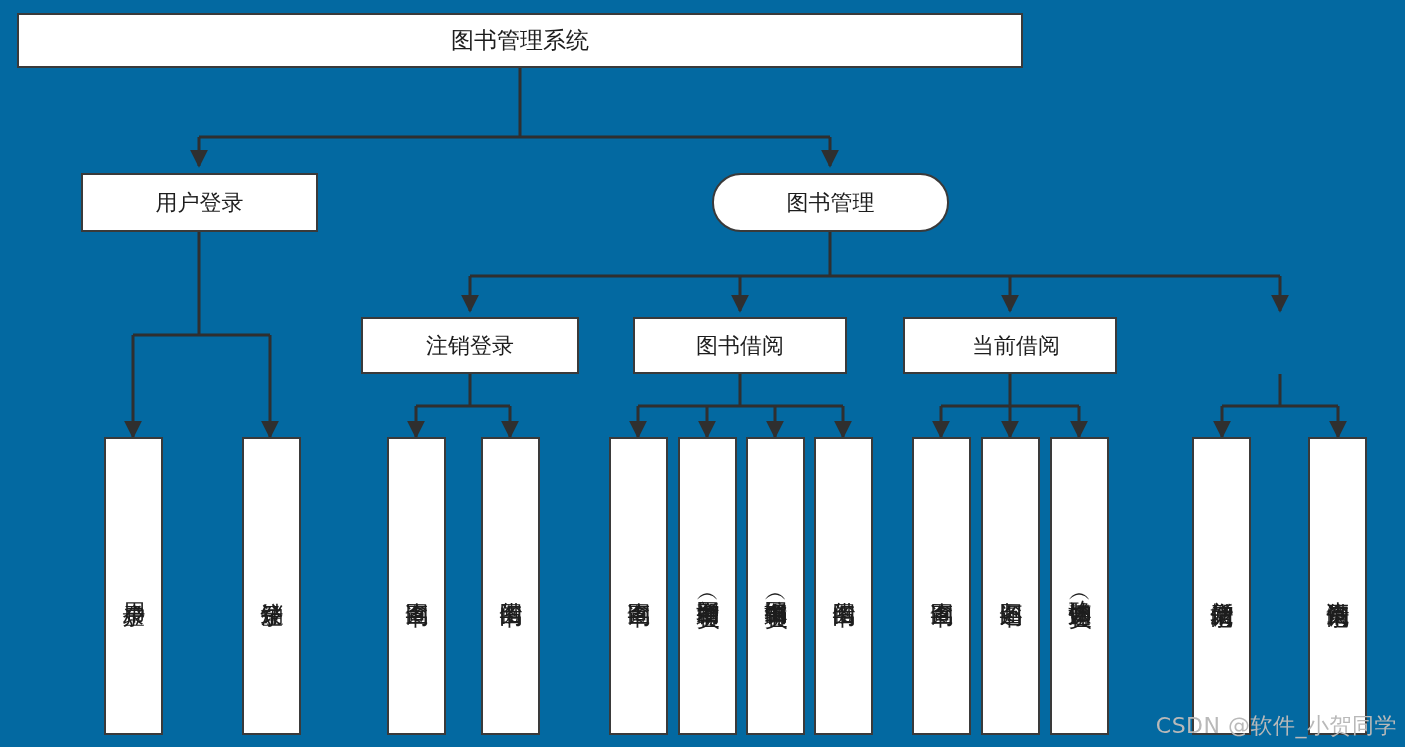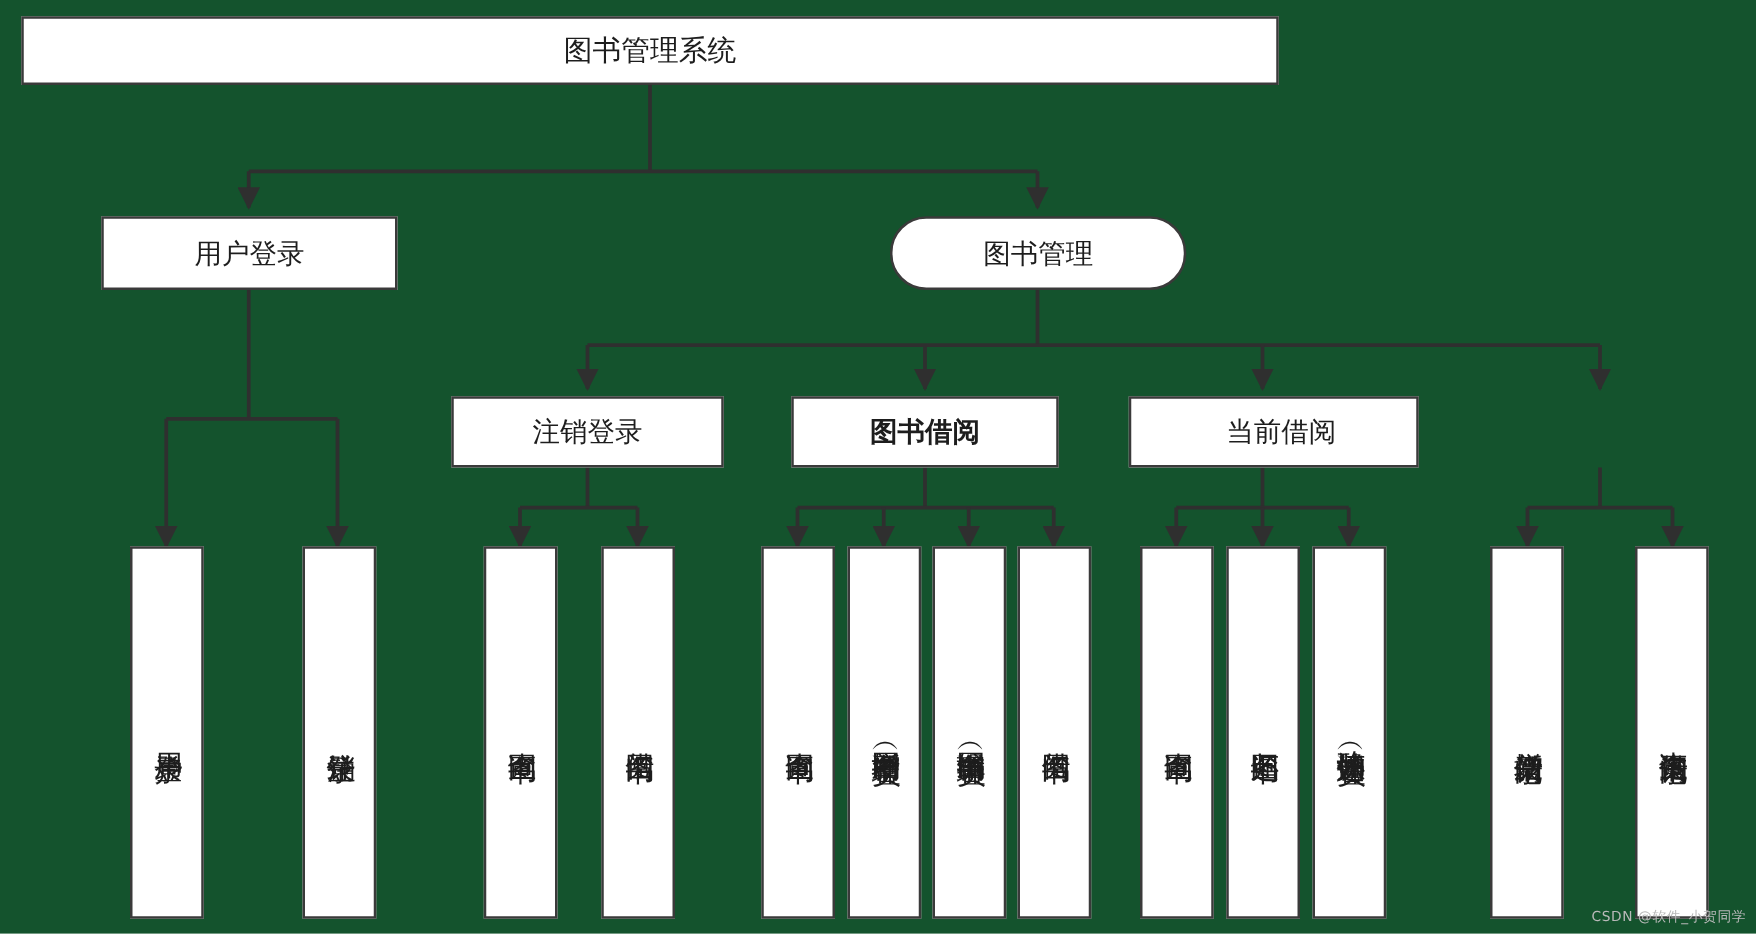--- a/index.html
+++ b/index.html
@@ -7,21 +7,21 @@
     padding: 0;
     background: #ffffff;
   }
   body {
     font-family: "DejaVu Sans", "Liberation Sans", sans-serif;
   }
   #canvas {
     position: relative;
     width: 1405px;
     height: 747px;
-    background: #14532d;
+    background: #0369a1;
     overflow: hidden;
   }
   #edges {
     position: absolute;
     left: 0;
     top: 0;
     width: 1405px;
     height: 747px;
   }
   .node {
@@ -48,21 +48,21 @@
   .leaf .vtext {
     writing-mode: vertical-rl;
     text-orientation: upright;
     white-space: nowrap;
     display: block;
   }
   .watermark {
     position: absolute;
     right: 8px;
     bottom: 6px;
-    font-size: 11px;
+    font-size: 22px;
     color: #b9b9b9;
     letter-spacing: 0.5px;
     user-select: none;
     white-space: nowrap;
   }
 </style>
 </head>
 <body>
 
 <div id="canvas">
@@ -125,24 +125,24 @@
   <div class="node lvl2" style="left:81px; top:173px; width:237px; height:59px;">
     <span>用户登录</span>
   </div>
   <div class="node lvl2" style="left:712px; top:173px; width:237px; height:59px;border-radius:29px;">
     <span>图书管理</span>
   </div>
 
   <div class="node lvl2" style="left:361px; top:317px; width:218px; height:57px;">
     <span>注销登录</span>
   </div>
-  <div class="node lvl2" style="left:633px; top:317px; width:214px; height:57px;font-weight:bold;">
+  <div class="node lvl2" style="left:633px; top:317px; width:214px; height:57px;">
     <span>图书借阅</span>
   </div>
-  <div class="node lvl2" style="left:903px; top:317px; width:232px; height:57px;padding-left:12px;">
+  <div class="node lvl2" style="left:903px; top:317px; width:214px; height:57px;padding-left:12px;">
     <span>当前借阅</span>
   </div>
 
   <div class="node leaf" style="left:104px; top:437px; width:59px; height:298px;">
     <span class="vtext">用户登录</span>
   </div>
   <div class="node leaf" style="left:242px; top:437px; width:59px; height:298px;">
     <span class="vtext">注销登录</span>
   </div>
 

